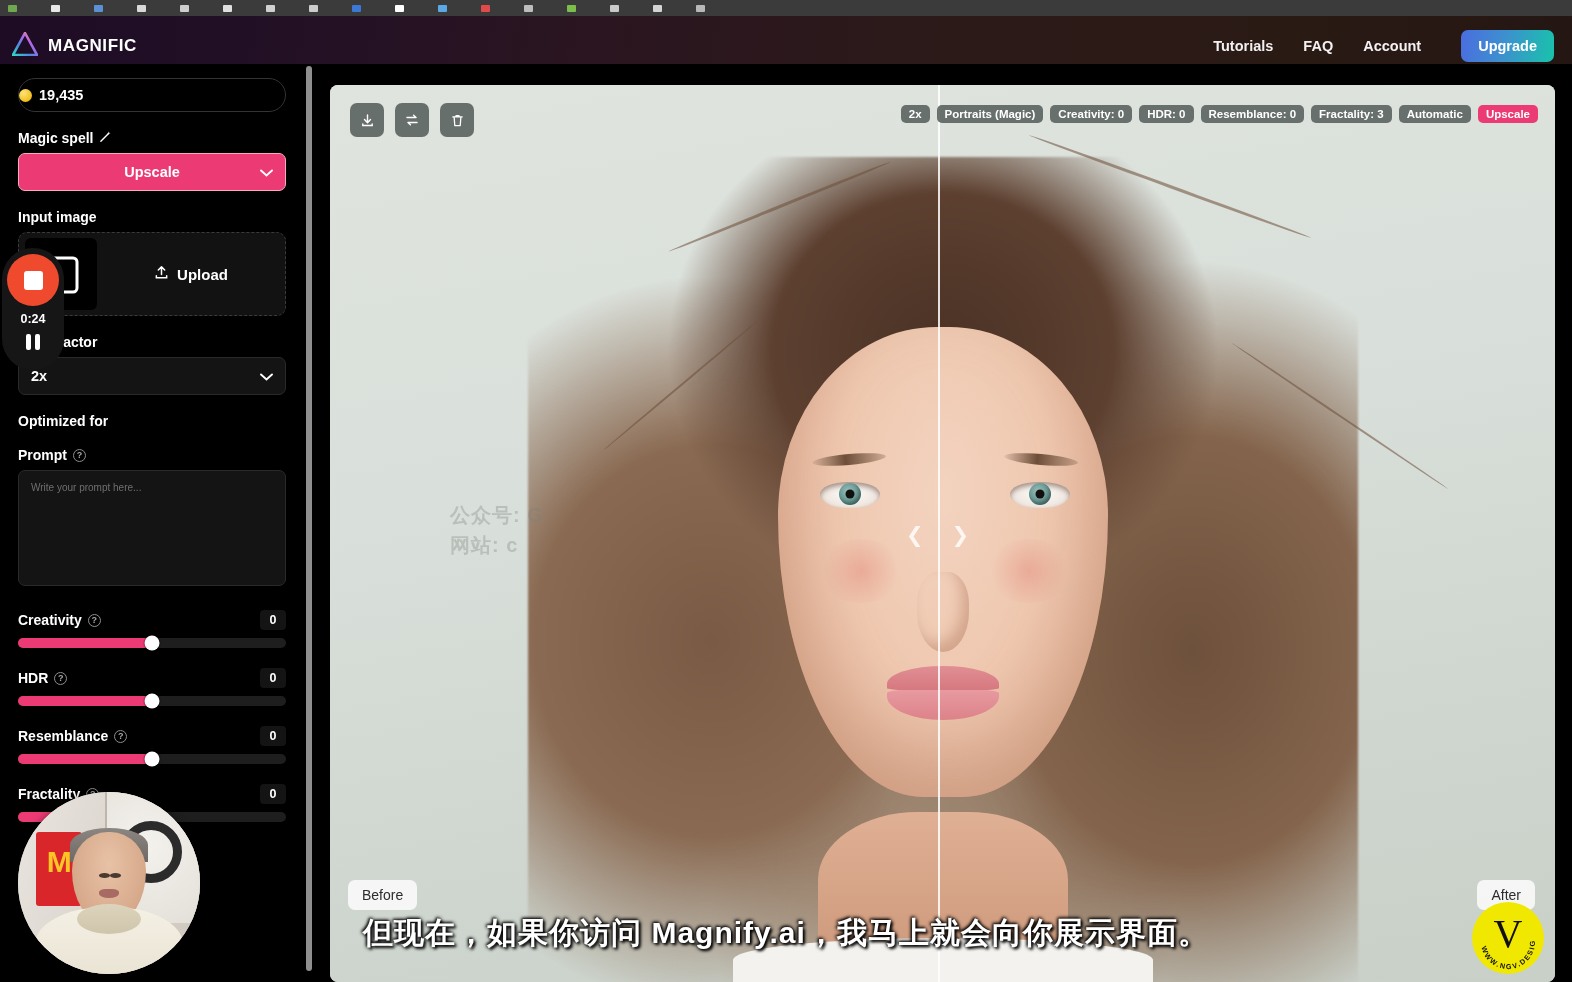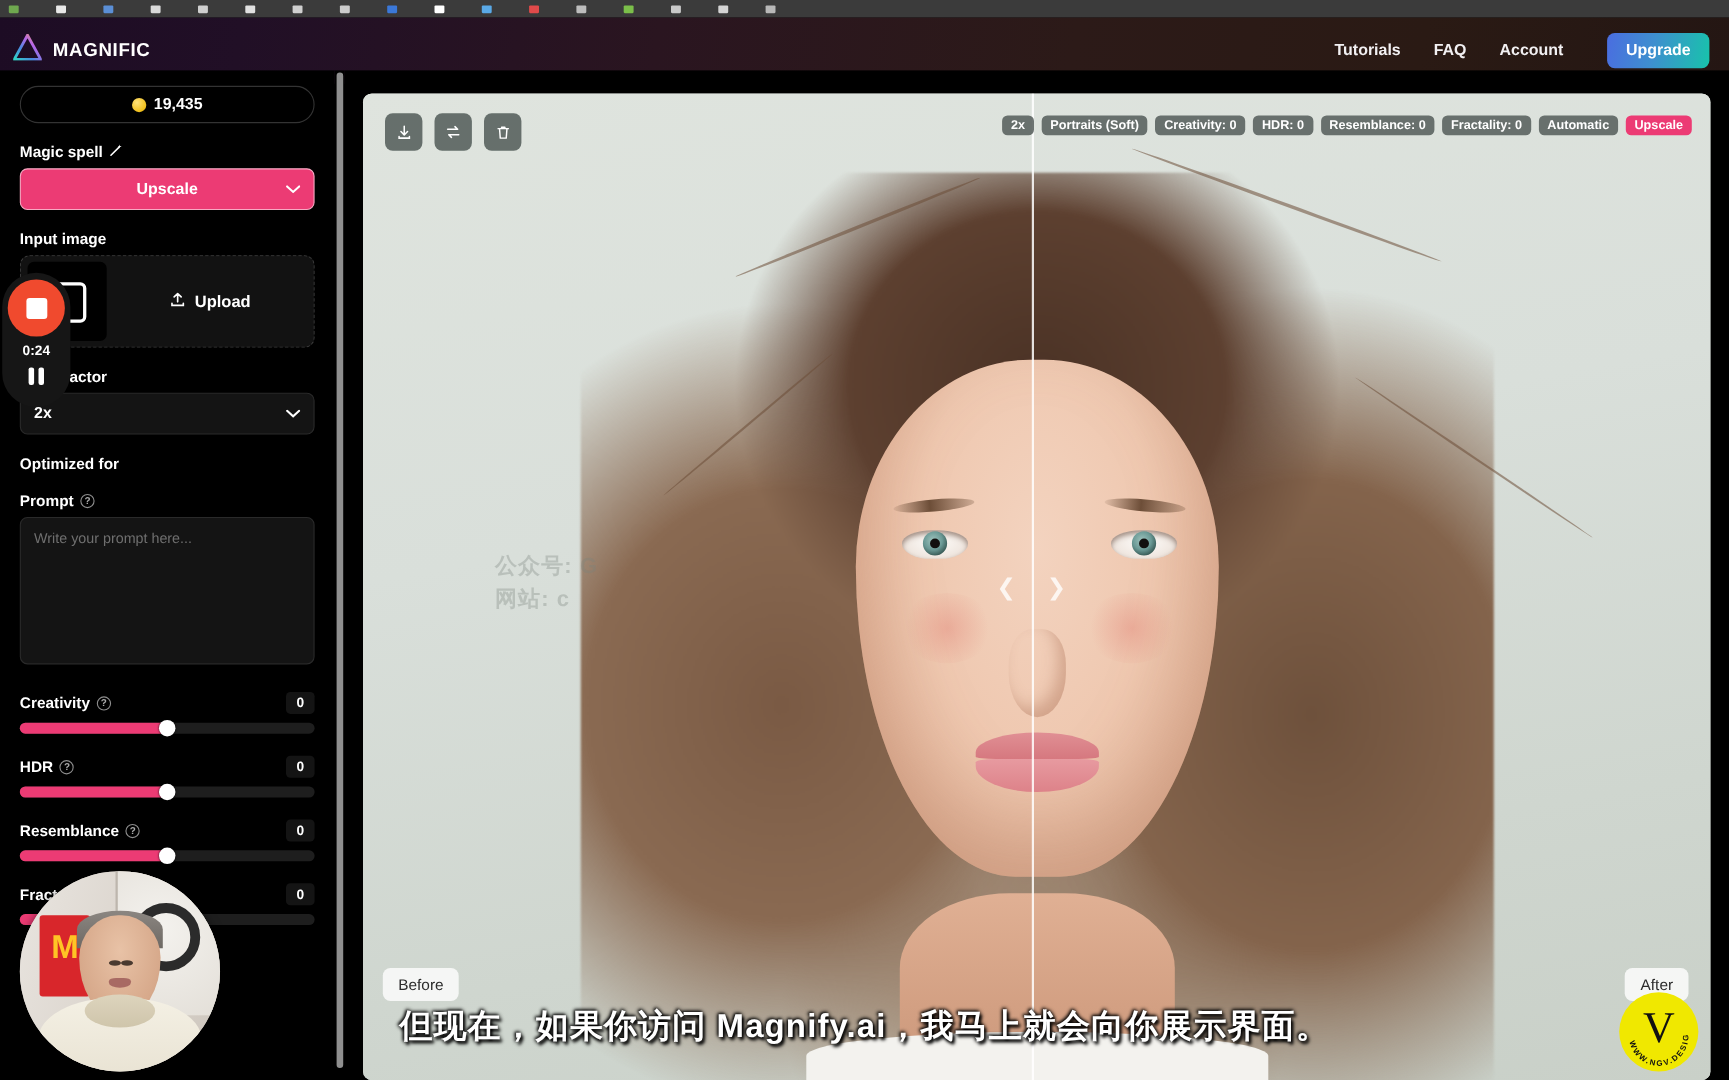--- a/index.html
+++ b/index.html
@@ -36,21 +36,21 @@
     margin-left: 10px;
   }
 
   
   .sidebar {
     position: absolute; top: 64px; left: 0; width: 304px; height: 918px;
     background: #000; padding: 14px 18px 0 18px; overflow: hidden;
   }
   .credits-pill {
     height: 34px; border: 1px solid #333; border-radius: 18px;
-    display: flex; align-items: center; justify-content: center; gap: 7px;
+    display: flex; align-items: center; gap: 7px;
     color: #fff; font-size: 14.5px; font-weight: 700; cursor: pointer;
   }
   .coin { width: 13px; height: 13px; border-radius: 50%;
           background: radial-gradient(circle at 35% 32%,#ffe27a,#f0bf1b 70%,#c99a0c); }
   .field-label {
     color: #fff; font-size: 14px; font-weight: 700;
     margin: 18px 0 7px 0; display: flex; align-items: center; gap: 6px;
   }
   .q-icon {
     width: 13px; height: 13px; border-radius: 50%; border: 1.4px solid #8e8e8e;
@@ -78,22 +78,22 @@
   .thumb {
     width: 72px; height: 72px; margin-left: 6px; border-radius: 6px;
     background: #000; flex: 0 0 auto; position: relative;
   }
   .thumb svg { position: absolute; left: 14px; top: 16px; }
   .upload-cta {
     flex: 1; display: flex; align-items: center; justify-content: center; gap: 8px;
     color: #fff; font-size: 15px; font-weight: 600;
   }
   .prompt-area {
-    width: 100%; height: 134px; background: #141414; border: 1px solid #2a2a2a;
-    border-radius: 7px; color: #fff; font-size: 13px; padding: 11px 12px;
+    width: 100%; height: 116px; background: #141414; border: 1px solid #2a2a2a;
+    border-radius: 7px; color: #fff; font-size: 10px; padding: 11px 12px;
     resize: none; font-family: "Liberation Sans", sans-serif;
   }
   .prompt-area::placeholder { color: #6f6f6f; }
   .slider-row {
     display: flex; align-items: center; justify-content: space-between;
     margin: 20px 0 8px 0;
   }
   .slider-val {
     background: #141414; border-radius: 4px; color: #fff; font-size: 12.5px;
     font-weight: 700; padding: 3px 9px; min-width: 26px; text-align: center;
@@ -496,25 +496,25 @@
         </div>
         <div class="tool-btn">
           <svg width="15" height="15" viewBox="0 0 16 16">
             <path d="M3 4.2 H13 M6.4 4.2 V2.8 H9.6 V4.2 M4.4 4.2 L5.1 13.4 H10.9 L11.6 4.2" stroke="#fff" stroke-width="1.4" fill="none" stroke-linecap="round" stroke-linejoin="round"></path>
           </svg>
         </div>
       </div>
 
       <div class="badges" id="badges">
           <span class="badge">2x</span>
-          <span class="badge">Portraits (Soft)</span>
+          <span class="badge">Portraits (Magic)</span>
           <span class="badge">Creativity: 0</span>
           <span class="badge">HDR: 0</span>
           <span class="badge">Resemblance: 0</span>
-          <span class="badge">Fractality: 0</span>
+          <span class="badge">Fractality: 3</span>
           <span class="badge">Automatic</span>
           <span class="badge accent">Upscale</span>
         </div>
 
       <div class="ba-btn ba-before">Before</div>
       <div class="ba-btn ba-after">After</div>
 
       <div class="handle">
         <span>❮</span>
         <span>❯</span>

